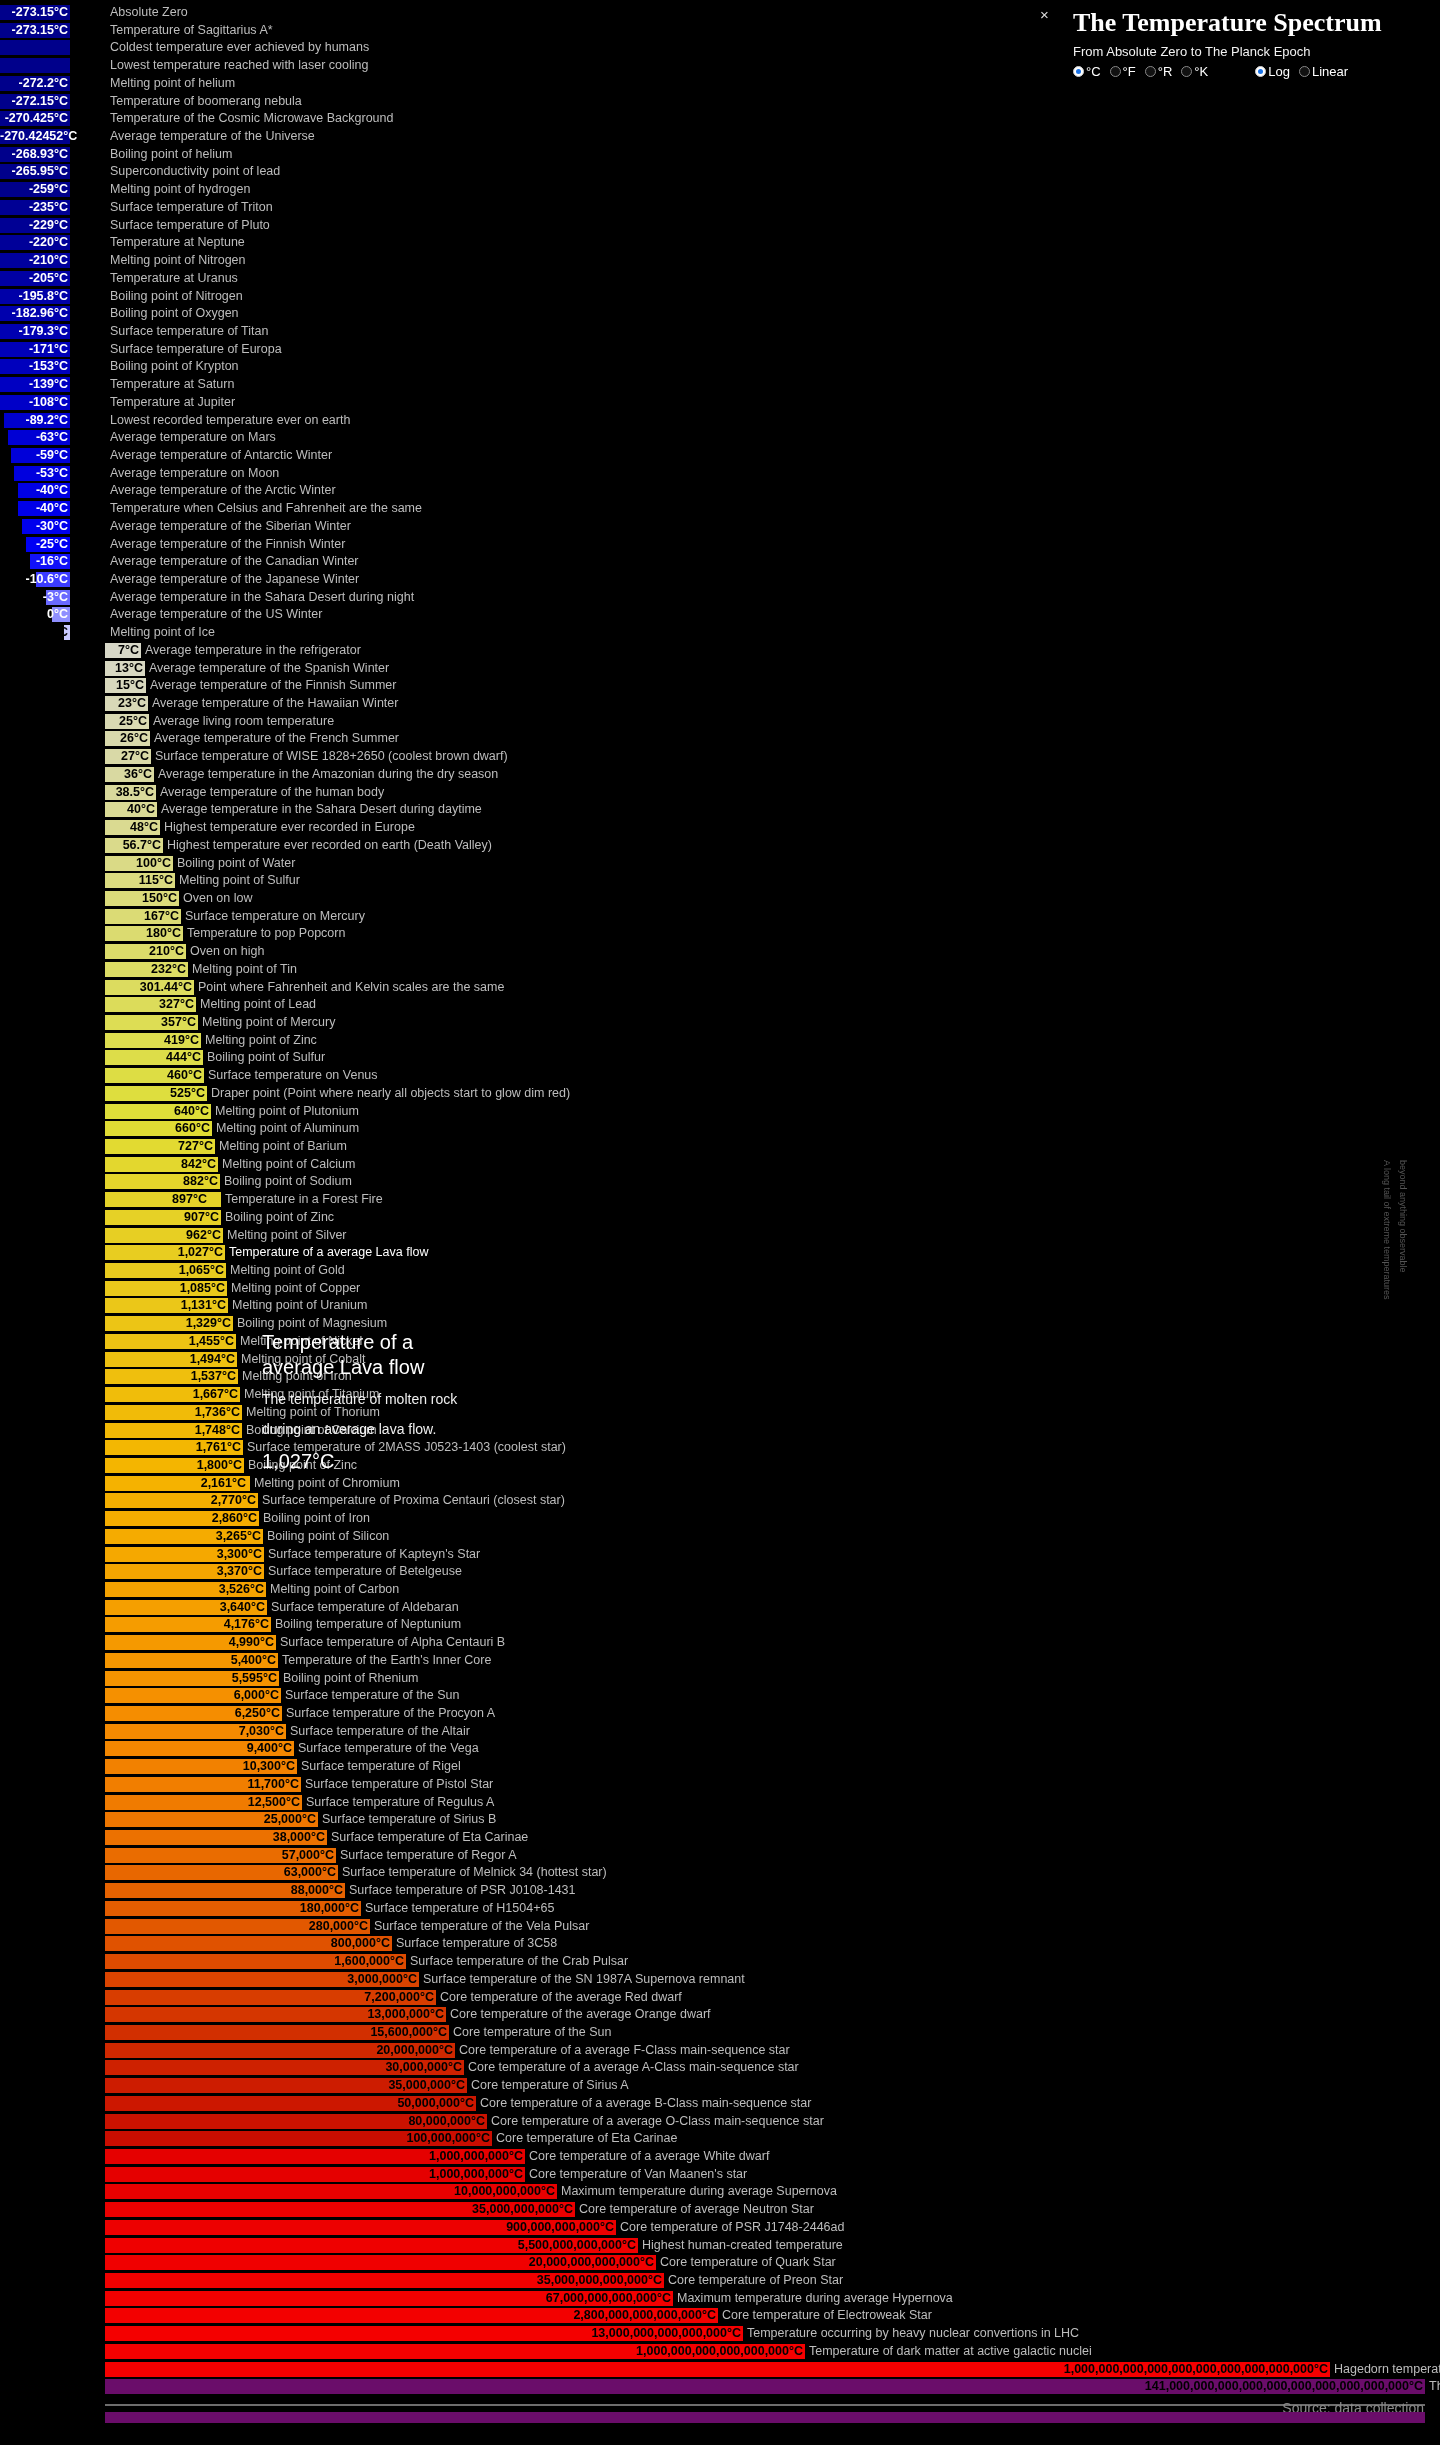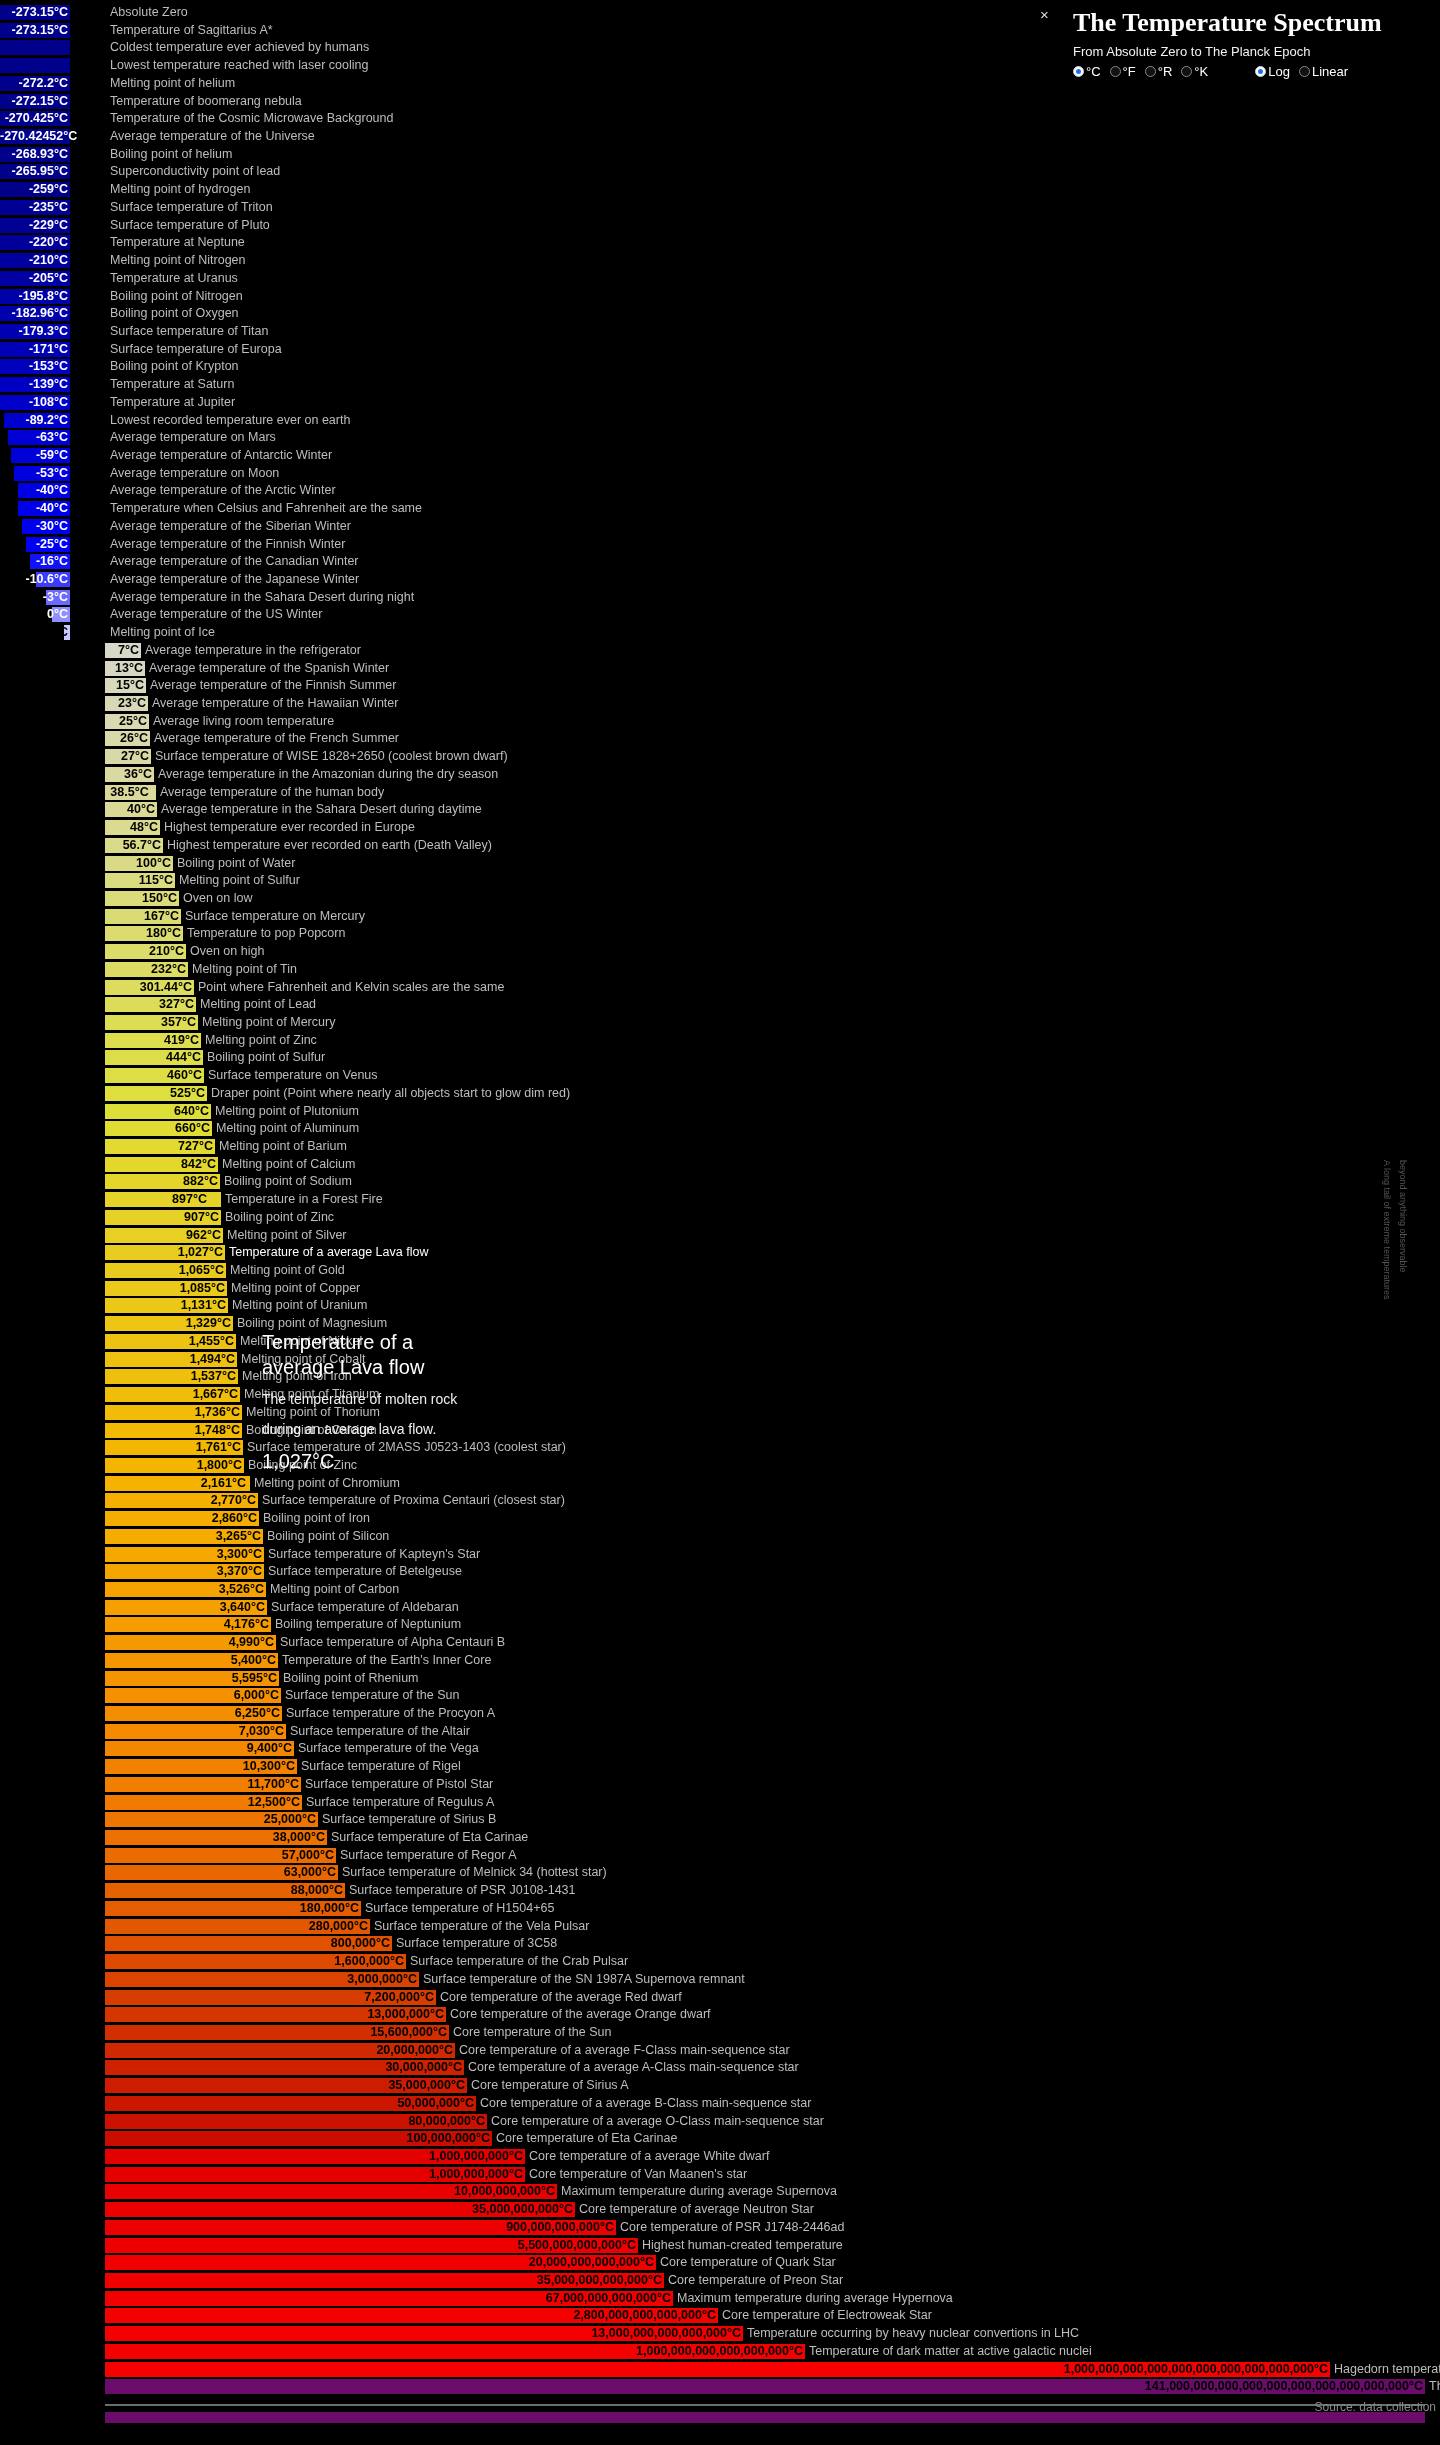--- a/index.html
+++ b/index.html
@@ -139,22 +139,22 @@
     background: #6d6d6d;
   }
   #footer-bar {
     position: absolute;
     left: 105px; top: 2412px;
     width: 1320px; height: 11px;
     background: #6a0d6a;
   }
   #footer-note {
     position: absolute;
-    right: 4px; top: 2400px;
-    font-size: 12px;
+    right: 16px; top: 2400px;
+    font-size: 14px;
     color: #8a8a8a;
   }
   #vrotated {
     position: absolute;
     left: 1392px; top: 1160px;
     transform: rotate(90deg);
     transform-origin: left top;
     font-size: 9px;
     color: #555;
     white-space: nowrap;
@@ -390,21 +390,21 @@
         <div class="tlabel" style="left: 105px; width: 46px;">27°C</div>
         <div class="desc" style="left: 155px;">Surface temperature of WISE 1828+2650 (coolest brown dwarf)</div>
       </div>
       <div class="row">
         <div class="bar" style="left: 105px; width: 49px; background: rgb(217, 217, 161);"></div>
         <div class="tlabel" style="left: 105px; width: 49px;">36°C</div>
         <div class="desc" style="left: 158px;">Average temperature in the Amazonian during the dry season</div>
       </div>
       <div class="row">
         <div class="bar" style="left: 105px; width: 51px; background: rgb(217, 217, 156);"></div>
-        <div class="tlabel" style="left: 105px; width: 51px; text-align: center;">38.5°C</div>
+        <div class="tlabel" style="left: 105px; width: 51px;">38.5°C</div>
         <div class="desc" style="left: 160px;">Average temperature of the human body</div>
       </div>
       <div class="row">
         <div class="bar" style="left: 105px; width: 52px; background: rgb(218, 218, 150);"></div>
         <div class="tlabel" style="left: 105px; width: 52px;">40°C</div>
         <div class="desc" style="left: 161px;">Average temperature in the Sahara Desert during daytime</div>
       </div>
       <div class="row">
         <div class="bar" style="left: 105px; width: 55px; background: rgb(218, 218, 145);"></div>
         <div class="tlabel" style="left: 105px; width: 55px;">48°C</div>

